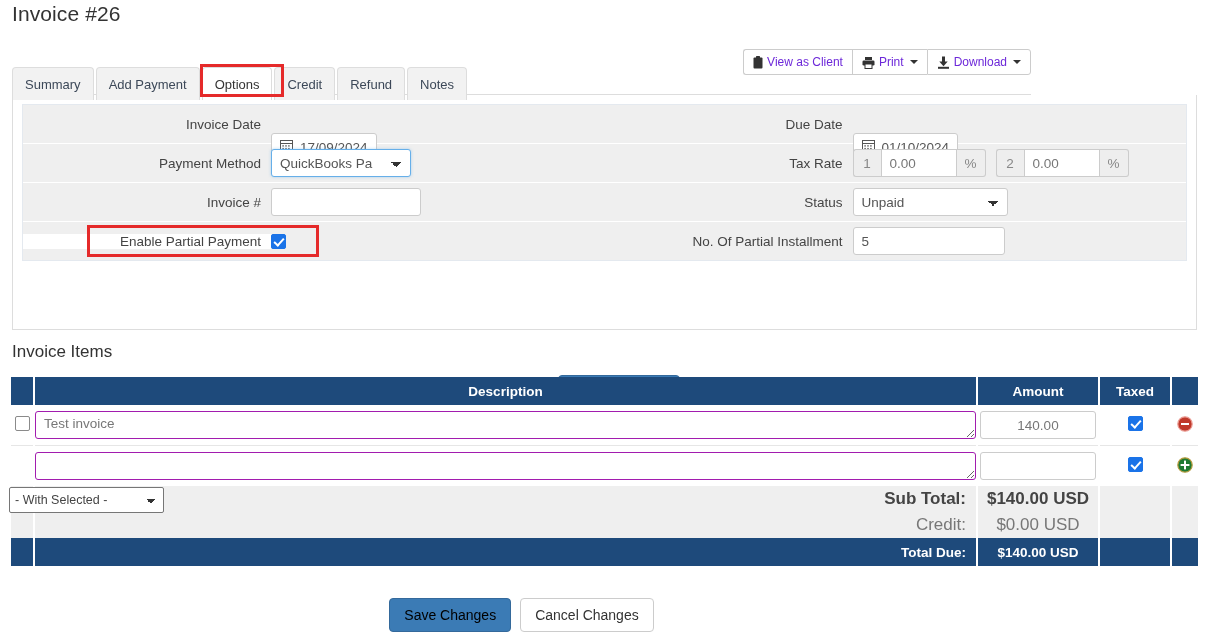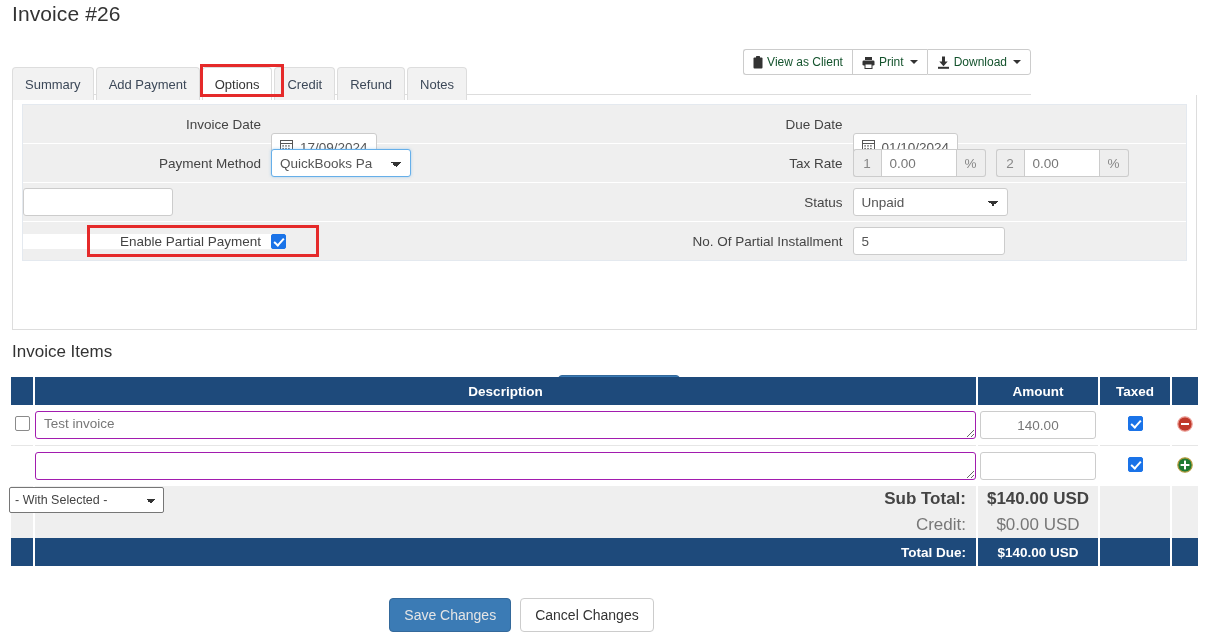--- a/index.html
+++ b/index.html
@@ -43,21 +43,21 @@
     height: 26px;
     box-sizing: border-box;
     display: flex;
     align-items: center;
     gap: 4px;
     padding: 0 9px;
     background: #ffffff;
     border: 1px solid #cccccc;
     border-right-width: 0;
     font-size: 12px;
-    color: #14532d;
+    color: #6d28d9;
     cursor: pointer;
     white-space: nowrap;
   }
   .tb-btn:first-child {
     border-top-left-radius: 3px;
     border-bottom-left-radius: 3px;
   }
   .tb-btn:last-child {
     border-right-width: 1px;
     border-top-right-radius: 3px;
@@ -271,21 +271,21 @@
   .btn {
     font-family: "Liberation Sans", sans-serif;
     font-size: 14px;
     border-radius: 4px;
     cursor: pointer;
     box-sizing: border-box;
   }
   .btn-primary {
     background: #3b7bb5;
     border: 1px solid #34699b;
-    color: #e5e5e5;
+    color: #000000;
     padding: 8px 14px;
   }
   .btn-default {
     background: #ffffff;
     border: 1px solid #cccccc;
     color: #333333;
     padding: 8px 14px;
   }
   .save-mid {
     position: absolute;
@@ -506,20 +506,21 @@
         <div class="form-row">
           <div class="lab">Payment Method</div>
           <div class="ctl">
             <select class="sel focused" style="width:140px;">
               <option>QuickBooks Pa</option>
             </select>
           </div>
         </div>
 
         <div class="form-row">
+          <div class="lab">Invoice #</div>
           <div class="ctl">
             <input class="txt" style="width: 150px;" value="">
           </div>
         </div>
 
         <div class="form-row pp-row">
           <div class="lab">Enable Partial Payment</div>
           <div class="ctl">
             <input type="checkbox" class="cb" checked="" style="">
           </div>

